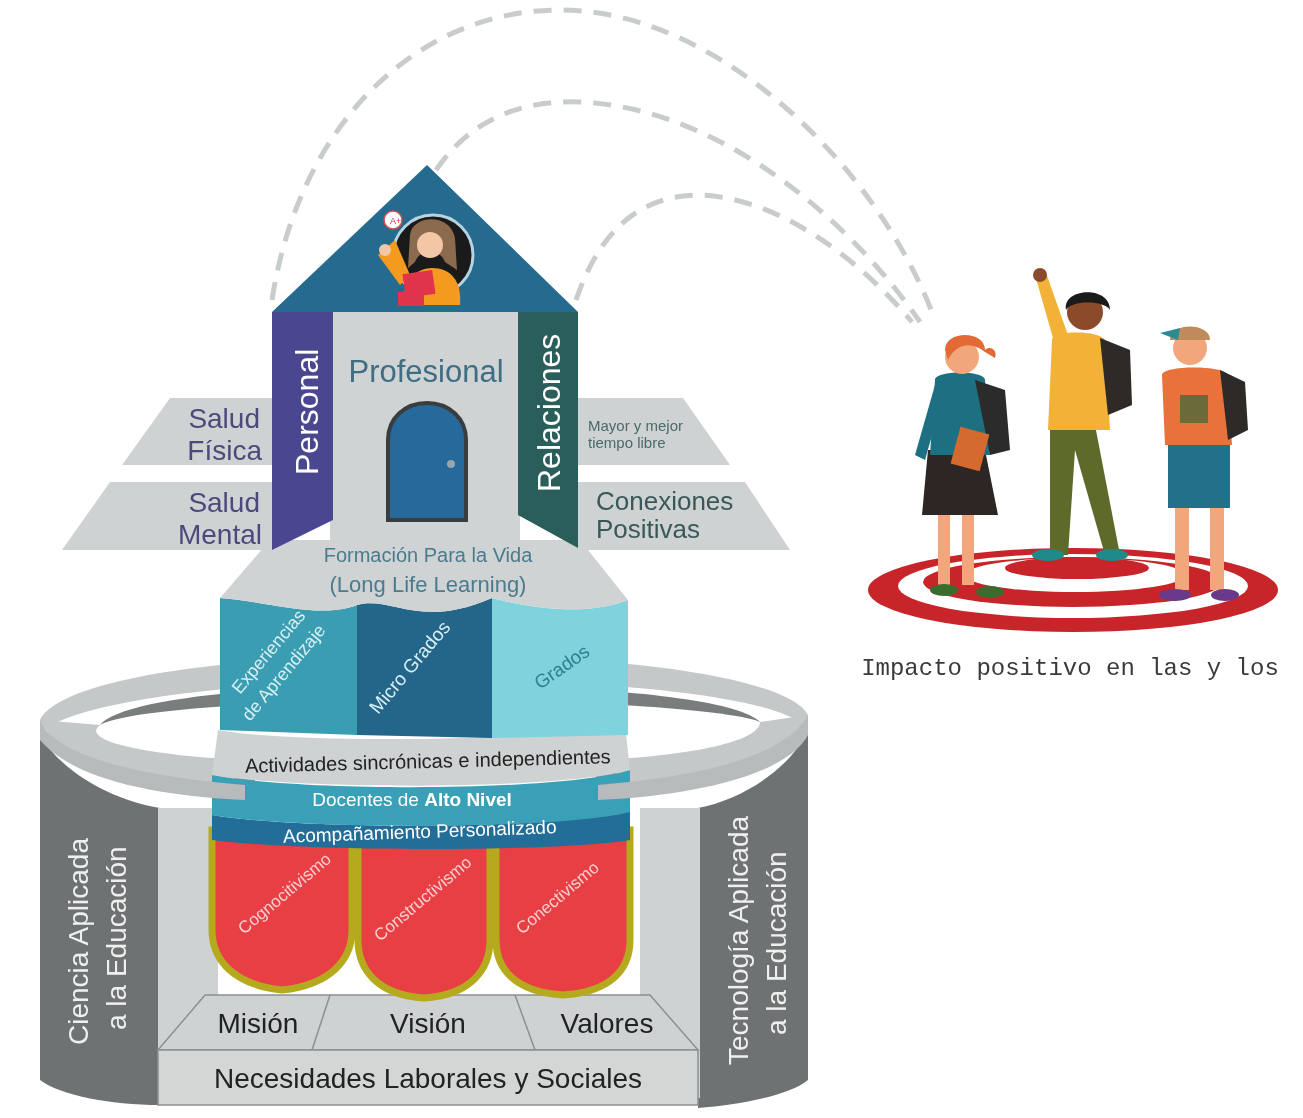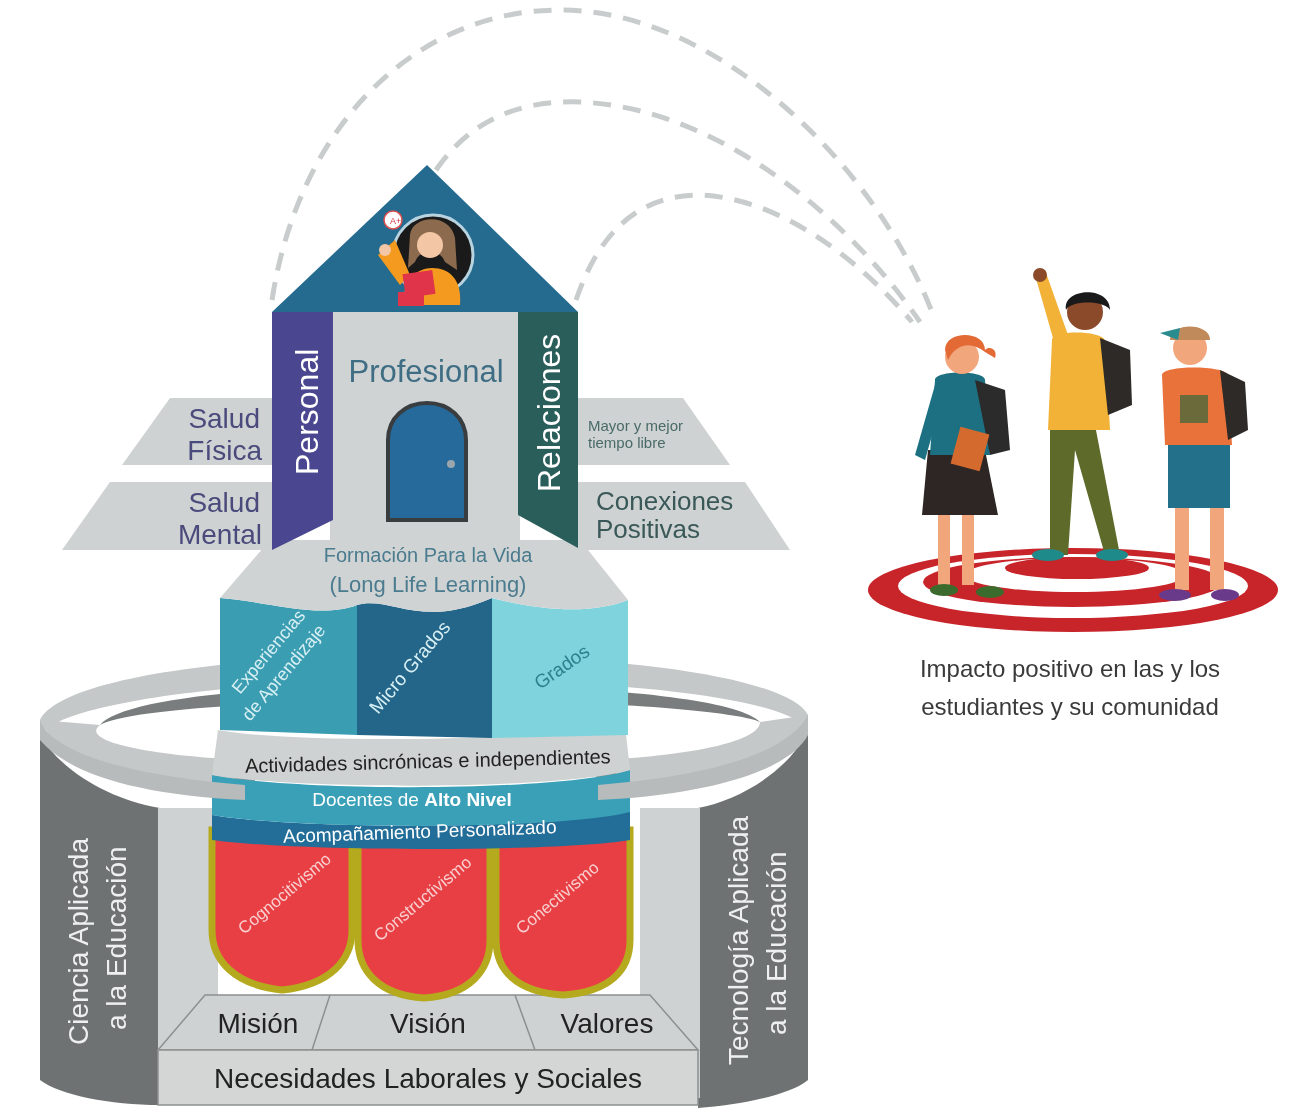--- a/index.html
+++ b/index.html
@@ -1,21 +1,21 @@
 <!DOCTYPE html>
 <html><head>
 <meta charset="utf-8">
 <style>
   html, body { margin: 0; padding: 0; background: #ffffff; }
   body { width: 1303px; height: 1118px; position: relative; overflow: hidden; font-family: "Liberation Sans", sans-serif; }
   svg.stage { position: absolute; left: 0; top: 0; }
   .txt { font-family: "Liberation Sans", sans-serif; }
   .impact {
     position: absolute; left: 860px; top: 650px; width: 420px;
-    text-align: center; font-family: Liberation Sans, sans-serif;
+    text-align: center; font-family: Liberation Mono, monospace;
     font-size: 24px; line-height: 38px; color: #3a3a3a;
   }
 </style>
 </head>
 <body>
 
 <svg class="stage" width="1303" height="1118" viewBox="0 0 1303 1118">
 
   <g fill="none" stroke="#c9cccc" stroke-width="5" stroke-dasharray="18 12">
     <path d="M272 300 C 300 120, 420 10, 560 10 C 720 10, 880 170, 935 320"></path>
@@ -182,14 +182,13 @@
       <path d="M1170 340 C 1170 322, 1210 322, 1210 340 Z" fill="#c08a5a"></path>
       <path d="M1160 333 L 1180 328 L 1178 340 Z" fill="#2b8c8f"></path>
       <ellipse cx="1175" cy="595" rx="16" ry="6" fill="#6a3a8a"></ellipse>
       <ellipse cx="1225" cy="595" rx="14" ry="6" fill="#6a3a8a"></ellipse>
     </g>
   </g>
 </svg>
 
 <div class="impact">
   <div>Impacto positivo en las y los</div>
-  <div>estudiantes y su comunidad</div>
 </div>
 
 </body></html>

